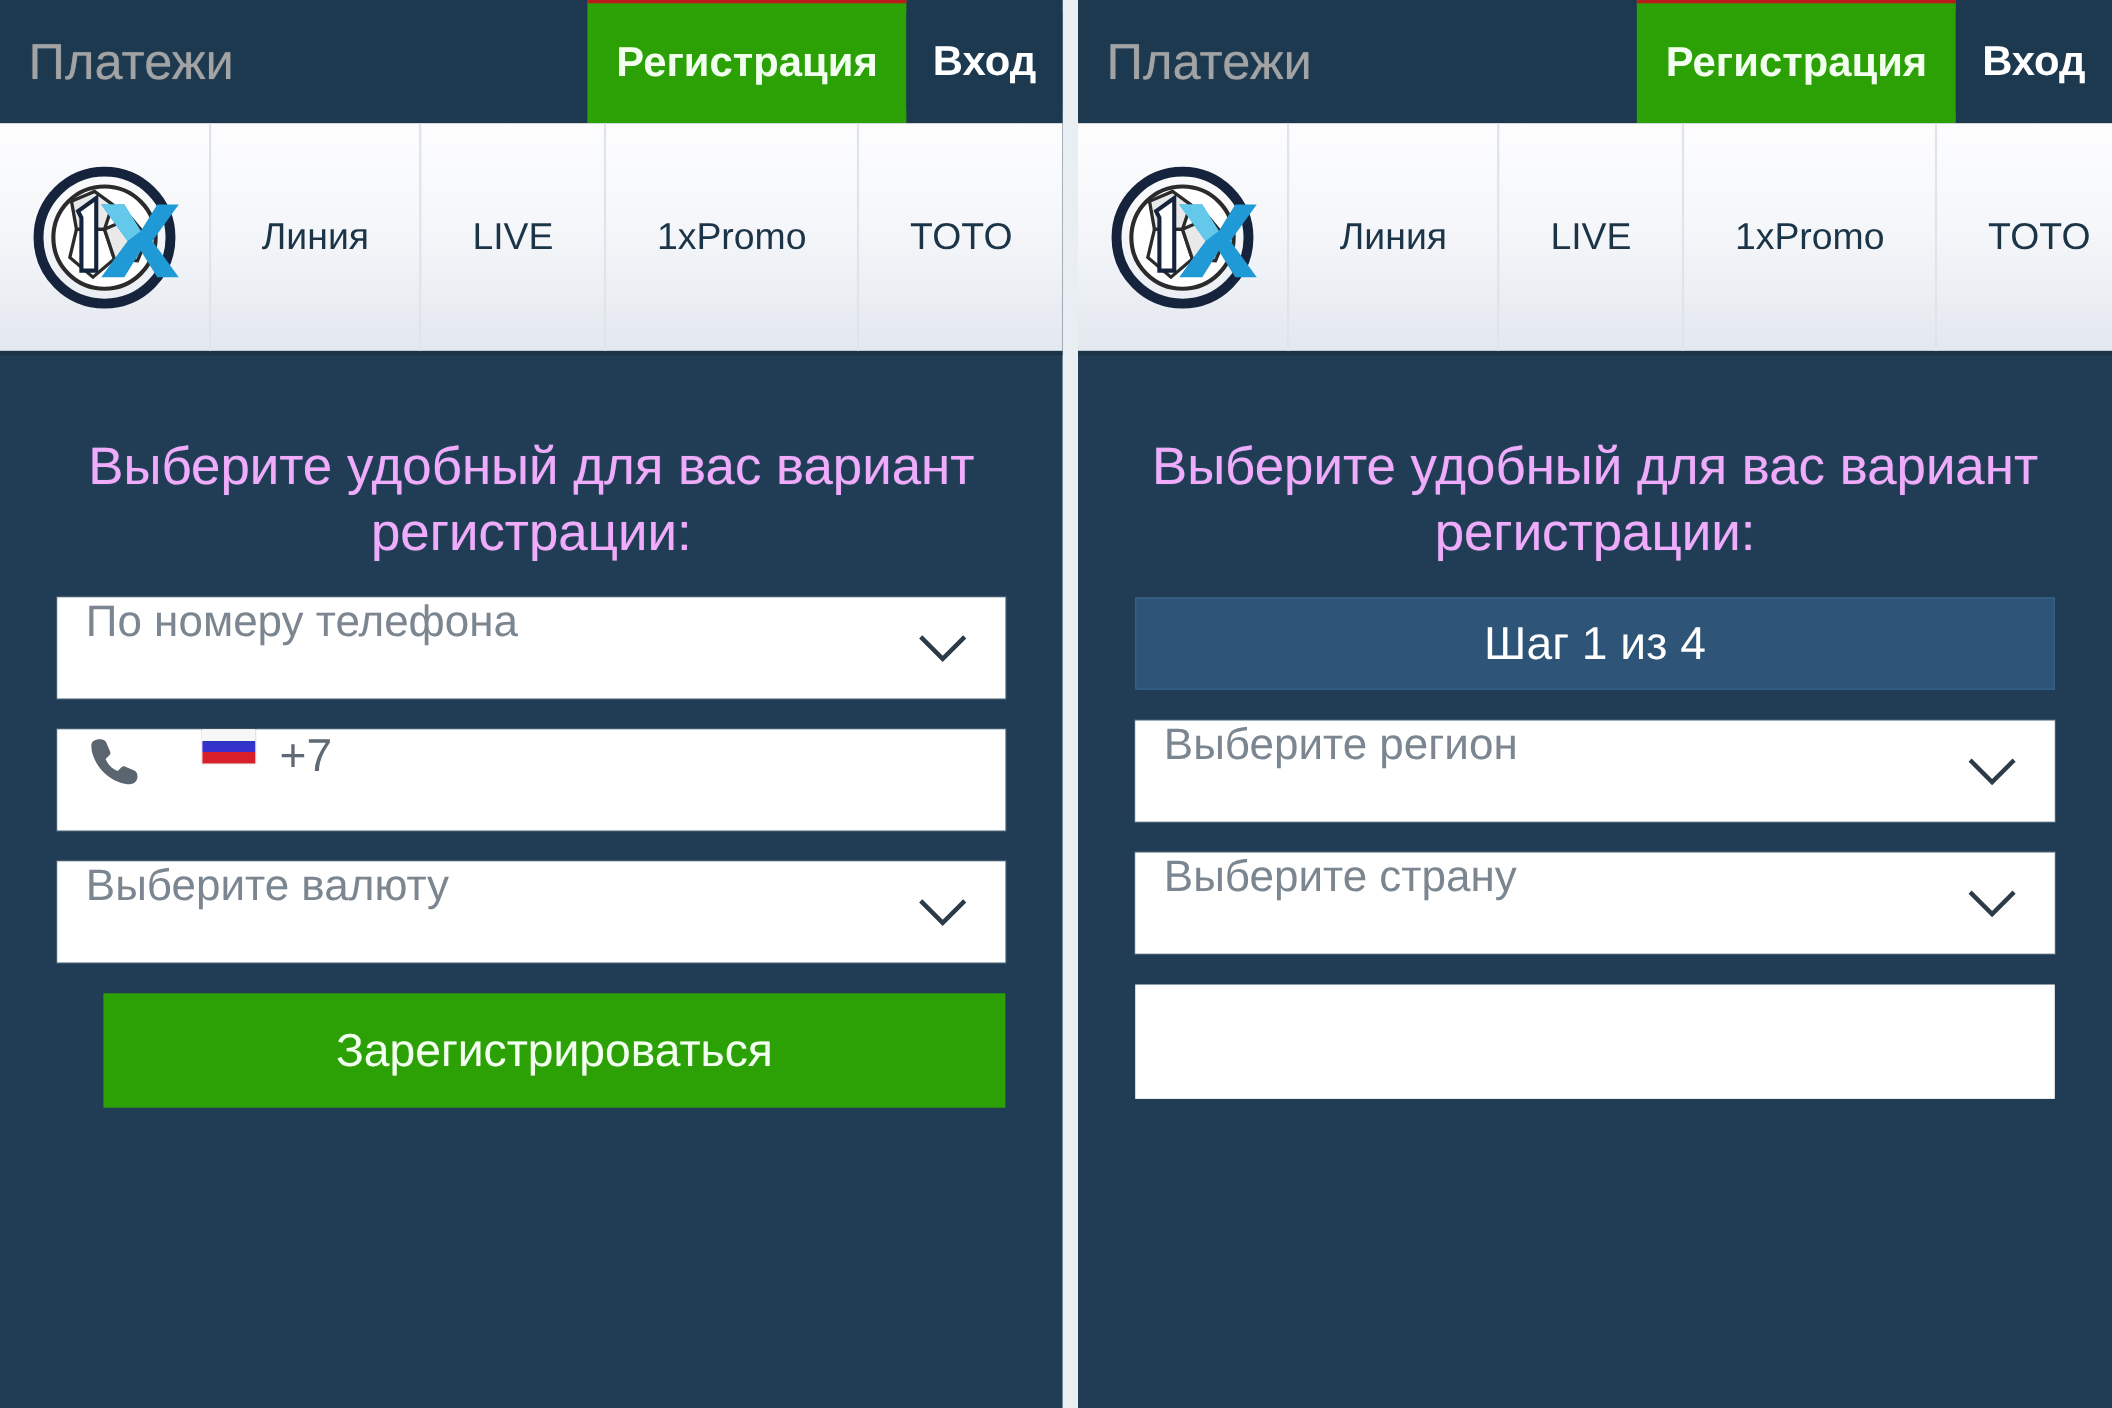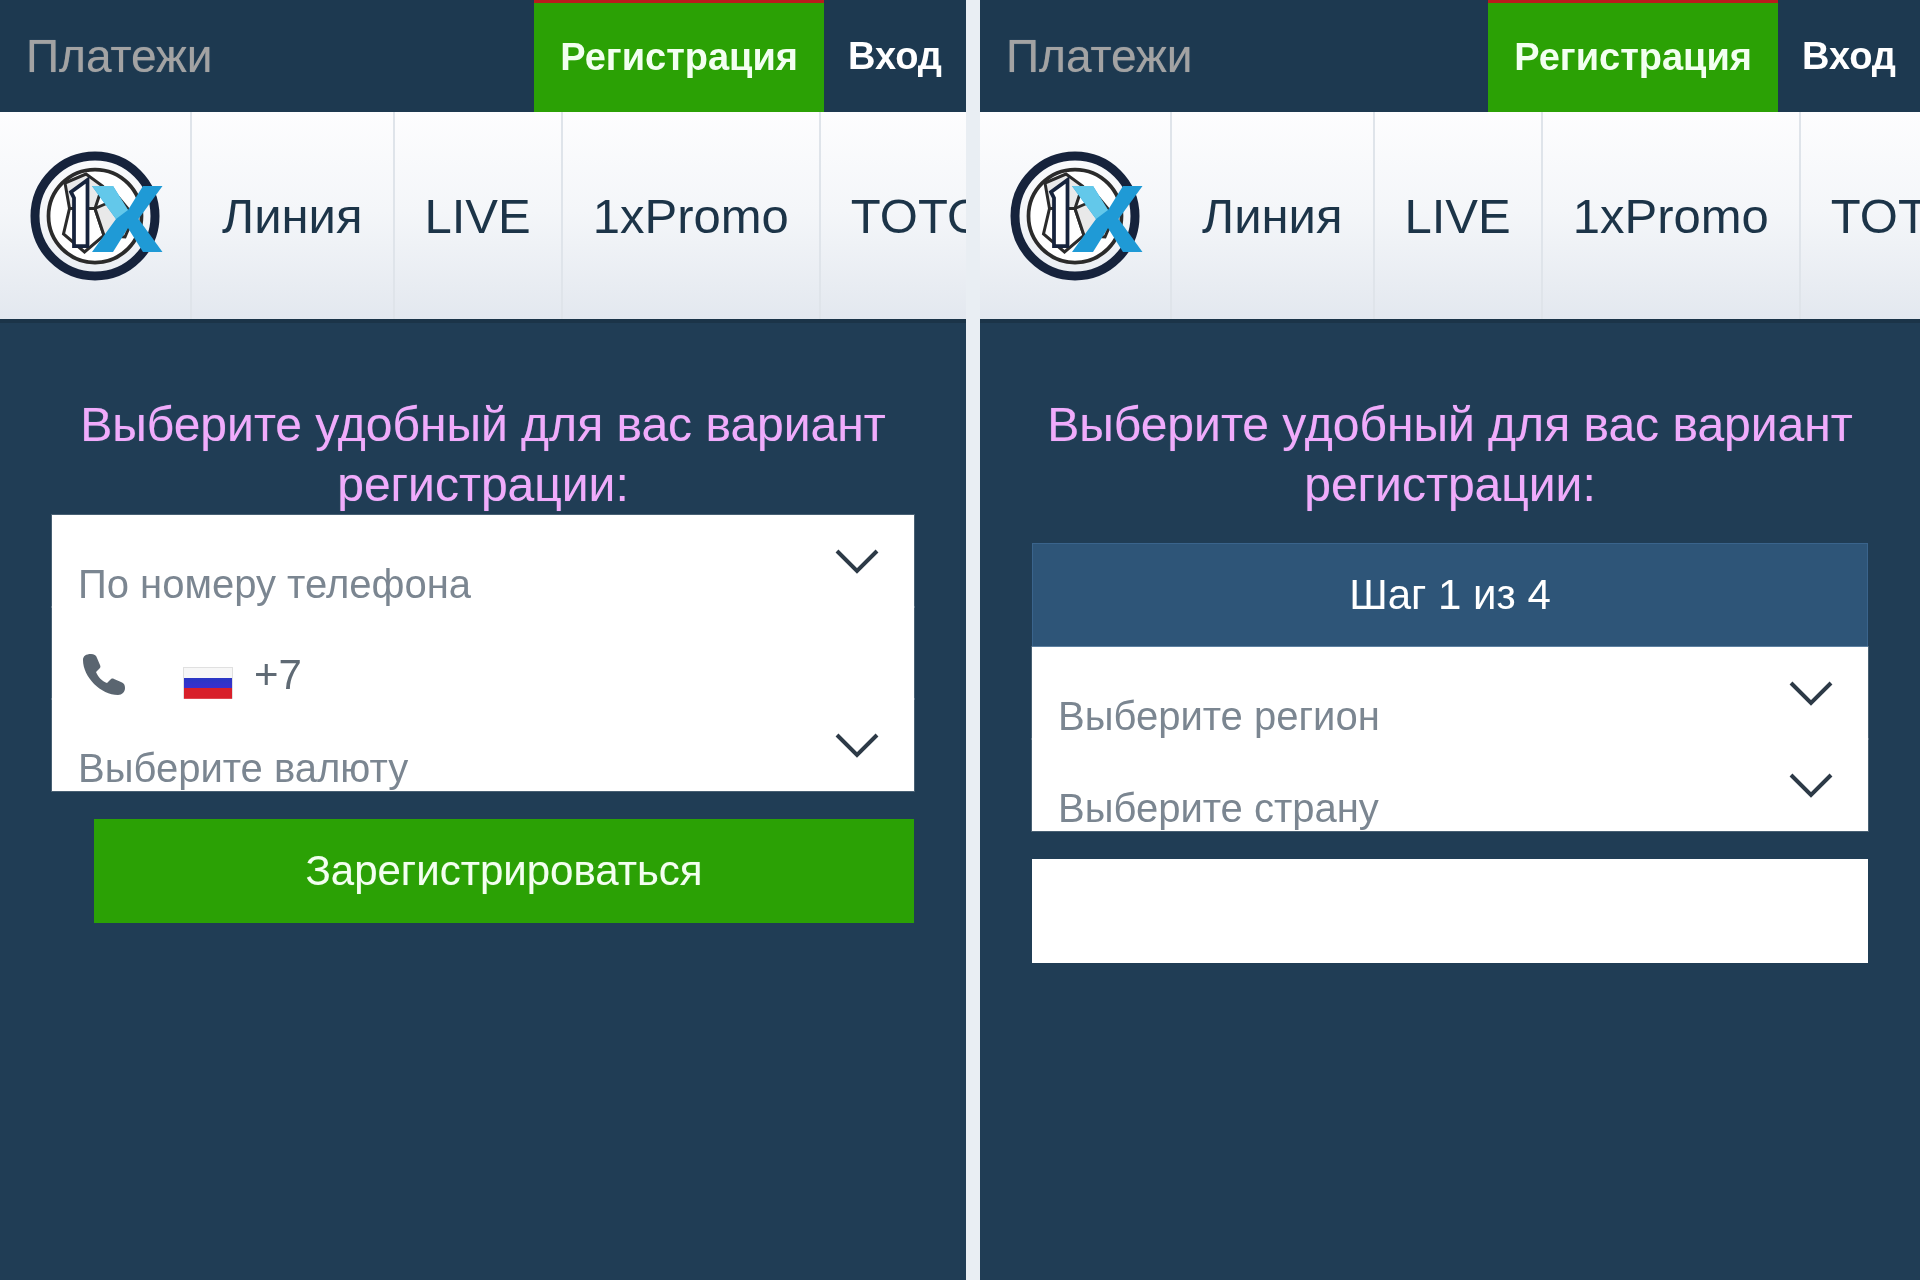--- a/index.html
+++ b/index.html
@@ -81,22 +81,22 @@
     width: 190px;
     display: flex;
     align-items: center;
     justify-content: center;
     flex: 0 0 auto;
   }
   .nav-item {
     display: flex;
     align-items: center;
     justify-content: center;
-    padding: 0 30px;
-    font-size: 49px;
+    padding: 0 46px;
+    font-size: 34px;
     color: #1c3448;
     white-space: nowrap;
     border-left: 2px solid #dfe4ea;
     flex: 0 0 auto;
   }
 
   
   .body-area {
     position: relative;
     padding: 0 52px;
@@ -108,22 +108,23 @@
     line-height: 1.25;
     text-align: center;
     padding-top: 72px;
     text-shadow: 0 0 1px rgba(255,255,255,.3);
   }
 
   .field {
     position: relative;
     background: #ffffff;
     height: 92px;
-    display: flex;
-    align-items: flex-end;
+    margin-top: 28px;
+    display: flex;
+    align-items: flex-start;
     padding: 0 26px;
     box-shadow: 0 0 0 1px rgba(255,255,255,.18);
   }
   .field-text {
     font-size: 40px;
     color: #7b8691;
     white-space: nowrap;
   }
   .chev {
     position: absolute;
@@ -163,21 +164,21 @@
     align-items: center;
     justify-content: center;
     color: #f3fff0;
     font-size: 42px;
     white-space: nowrap;
     text-shadow: 0 0 1px rgba(255,255,255,.3);
     margin-left: 42px;
   }
   .step-bar {
     background: #2e5578;
-    height: 104px;
+    height: 84px;
     margin-top: 28px;
     display: flex;
     align-items: center;
     justify-content: center;
     color: #ffffff;
     font-size: 42px;
     white-space: nowrap;
     border: 1px solid #3a648c;
   }
   .field-blank { height: 104px; margin-top: 28px; background:#ffffff; }

